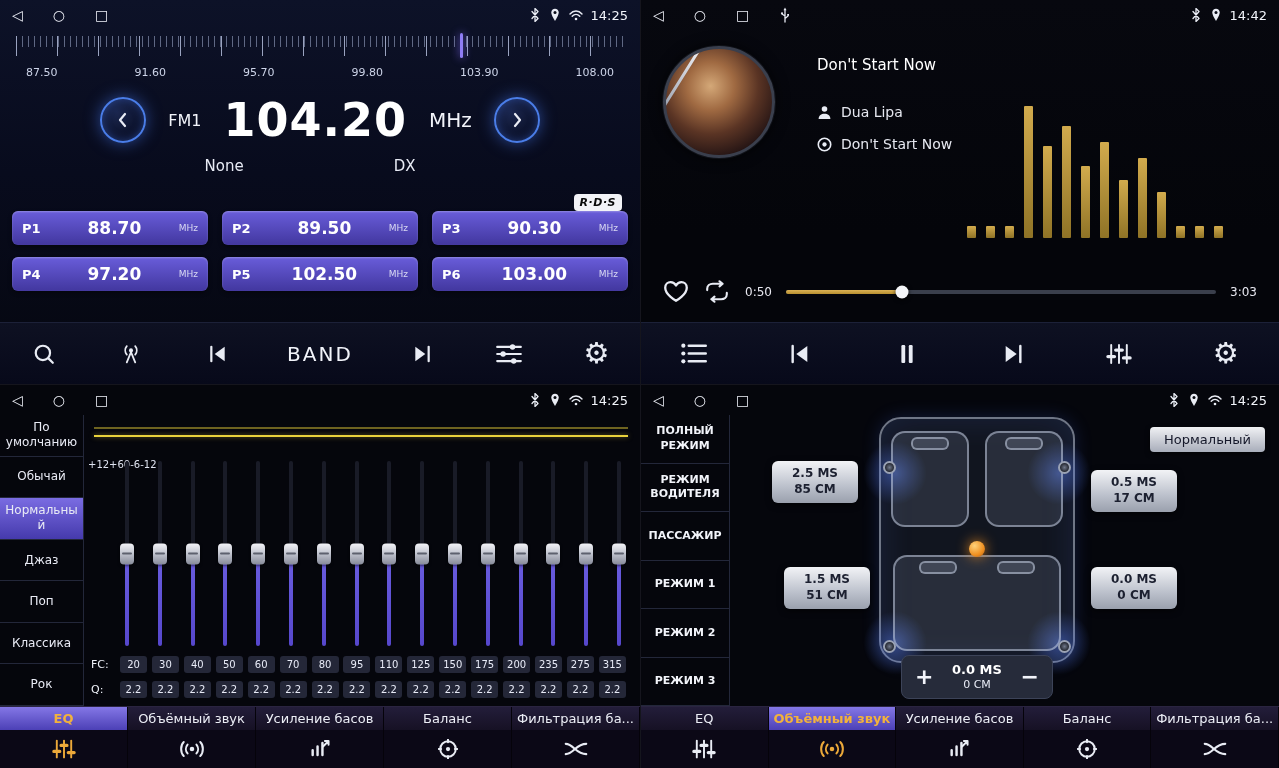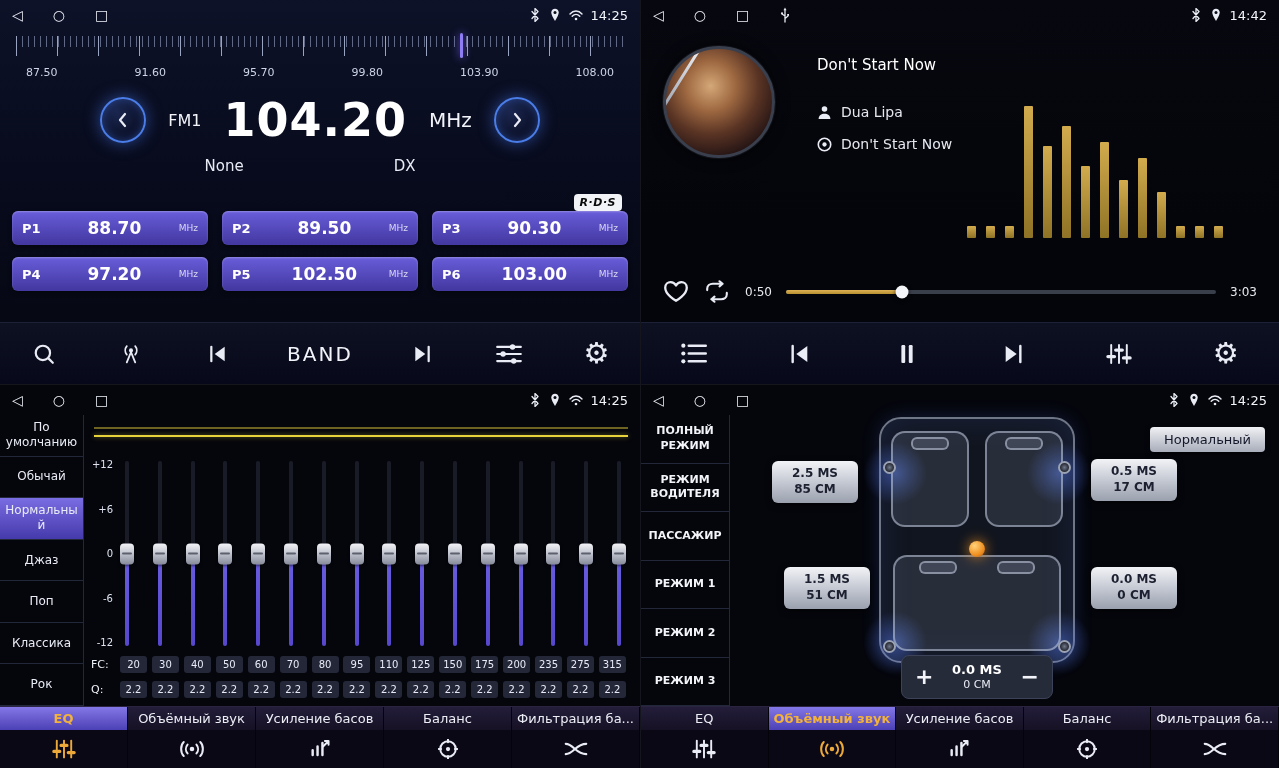--- a/index.html
+++ b/index.html
@@ -81,21 +81,21 @@
   .eq-side { width:84px; border-right:1px solid #23273a; display:flex; flex-direction:column; }
   .eq-preset { flex:1; display:flex; align-items:center; justify-content:center; text-align:center;
     font-size:12px; color:#e9ebf5; border-bottom:1px solid #23273a; padding:2px 5px; cursor:pointer;
     word-break:break-word; overflow-wrap:anywhere; line-height:1.25; }
   .eq-preset.active { background:linear-gradient(180deg,#7a6ce2,#453aac); }
   .eq-main { flex:1; display:flex; flex-direction:column; padding:0 4px 6px 4px; min-width:0; }
   .eq-curve { height:44px; position:relative; flex:0 0 auto; }
   .eq-curve .line-dim { position:absolute; left:6px; right:8px; top:12px; height:2px; background:#6e6320; }
   .eq-curve .line-bright { position:absolute; left:6px; right:8px; top:20px; height:2px; background:#e8d23c; box-shadow:0 0 5px rgba(232,210,60,.5); }
   .eq-sliders { flex:1; display:flex; min-height:0; }
-  .eq-scale { width:30px; display:flex; flex-direction:column; justify-content:space-between; padding:0 5px 2px 0; }
+  .eq-scale { width:30px; display:flex; flex-direction:row; justify-content:space-between; padding:0 5px 2px 0; }
   .scl { font-size:10px; color:#dfe3f0; text-align:right; }
   .sliders-row { flex:1; display:flex; justify-content:space-between; padding:2px 10px 4px 2px; }
   .vslider { width:14px; position:relative; cursor:pointer; }
   .vtrack { position:absolute; left:50%; transform:translateX(-50%); top:0; bottom:0; width:4px; border-radius:2px;
     background:linear-gradient(180deg,#191b27 0%,#191b27 50%,#6a5de0 50%,#5647cc 100%); }
   .vknob { position:absolute; top:50%; left:50%; transform:translate(-50%,-50%); width:14px; height:21px; border-radius:4px;
     background:linear-gradient(180deg,#f3f3f7 0%,#c7cad4 42%,#878b9a 100%); box-shadow:0 1px 3px rgba(0,0,0,.7); }
   .vknob::after { content:""; position:absolute; left:2px; right:2px; top:9px; height:2px; background:#5d616e; border-radius:1px; }
   .valrow { display:flex; align-items:center; height:21px; margin-top:4px; flex:0 0 auto; }
   .vlabel { width:30px; font-size:11px; color:#eef1f8; padding-left:3px; }
@@ -680,21 +680,21 @@
         <div class="spk spk-fr"></div>
         <div class="spk spk-rl"></div>
         <div class="spk spk-rr"></div>
         <div class="ball"></div>
       </div>
 
       <div class="delay" style="left:131px;top:46px">
         <span class="dms">2.5 MS</span>
         <span class="dcm">85 CM</span>
       </div>
-      <div class="delay" style="left:450px;top:44px">
+      <div class="delay" style="left:450px;top:55px">
         <span class="dms">0.5 MS</span>
         <span class="dcm">17 CM</span>
       </div>
       <div class="delay" style="left:143px;top:152px">
         <span class="dms">1.5 MS</span>
         <span class="dcm">51 CM</span>
       </div>
       <div class="delay" style="left:450px;top:152px">
         <span class="dms">0.0 MS</span>
         <span class="dcm">0 CM</span>

